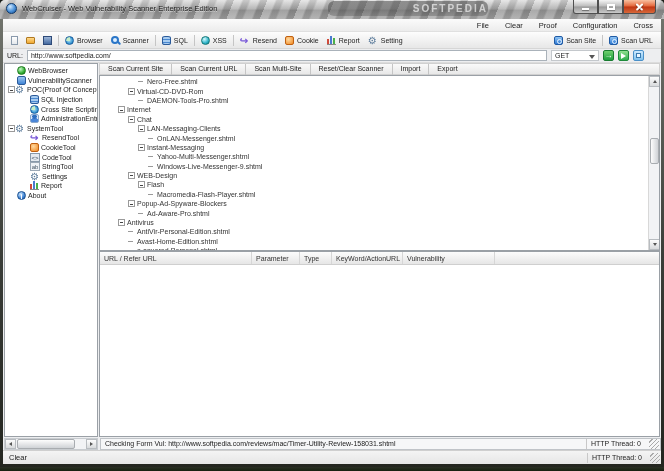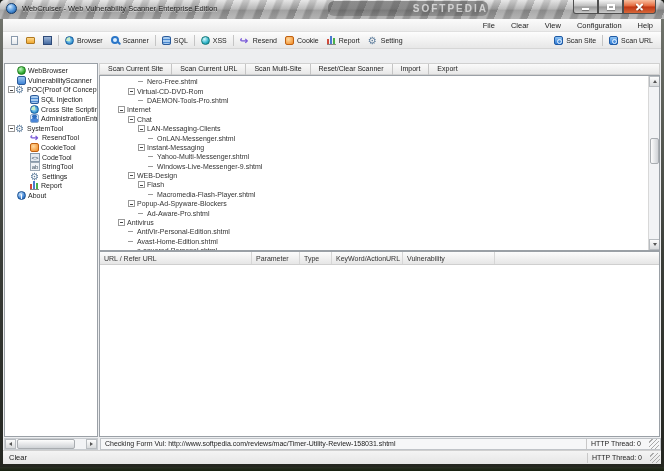--- a/index.html
+++ b/index.html
@@ -157,23 +157,23 @@
       <div class="wc wc-close">
           <div class="g-close"></div>
         </div>
     </div>
   </div>
 
   <div class="client">
     <div class="menubar" id="menubar">
         <div class="menu-item">File</div>
         <div class="menu-item">Clear</div>
-        <div class="menu-item">View</div>
+        <div class="menu-item">Proof</div>
         <div class="menu-item">Configuration</div>
-        <div class="menu-item">Help</div>
+        <div class="menu-item">Cross</div>
       </div>
 
     <div class="toolbar">
       <div style="display:flex;align-items:center;" id="toolbar-left">
           <div class="tbtn">
             <span class="ic ic-page"></span>
           </div>
           <div class="tbtn">
             <span class="ic ic-folder"></span>
           </div>
@@ -223,20 +223,35 @@
             <span class="tlabel">Scan Site</span>
           </div>
           <div class="tsep"></div>
           <div class="tbtn">
             <span class="ic ic-scan"></span>
             <span class="tlabel">Scan URL</span>
           </div>
         </div>
     </div>
 
+    <div class="urlbar">
+      <span class="url-label">URL:</span>
+      <input class="url-input" value="http://www.softpedia.com/" style="">
+      <div class="method-combo">
+        <span>GET</span>
+        <span class="method-arrow"></span>
+      </div>
+      <div class="sqbtn btn-go">→</div>
+      <div class="sqbtn btn-play">
+          <span class="g-play"></span>
+        </div>
+      <div class="sqbtn btn-stop">
+          <span class="g-stop"></span>
+        </div>
+    </div>
 
     <div class="sidebar" id="sidebar">
         <div class="side-row" style="padding-left: 12px;">
           <span class="ic ic-green-circle"></span>
           <span class="side-label">WebBrowser</span>
         </div>
         <div class="side-row" style="padding-left: 12px;">
           <span class="ic ic-blue-square"></span>
           <span class="side-label">VulnerabilityScanner</span>
         </div>

